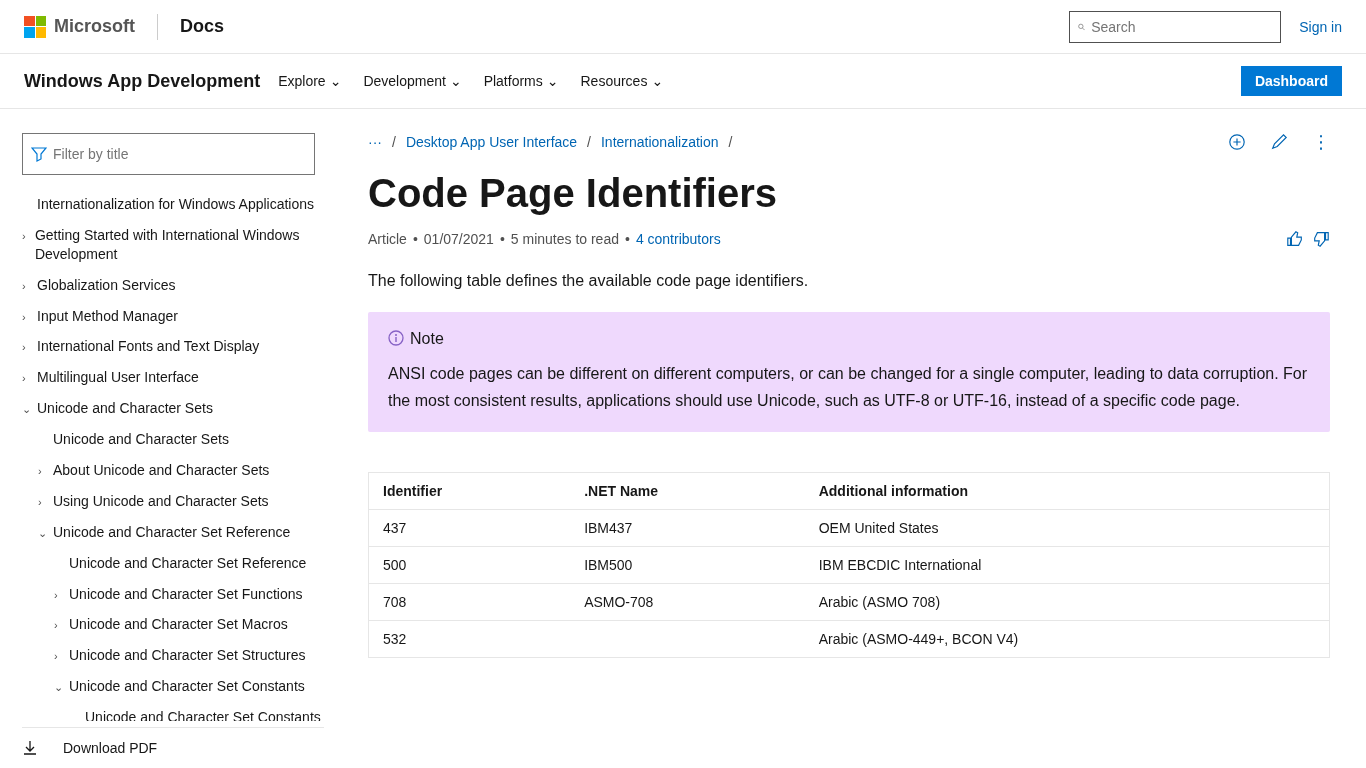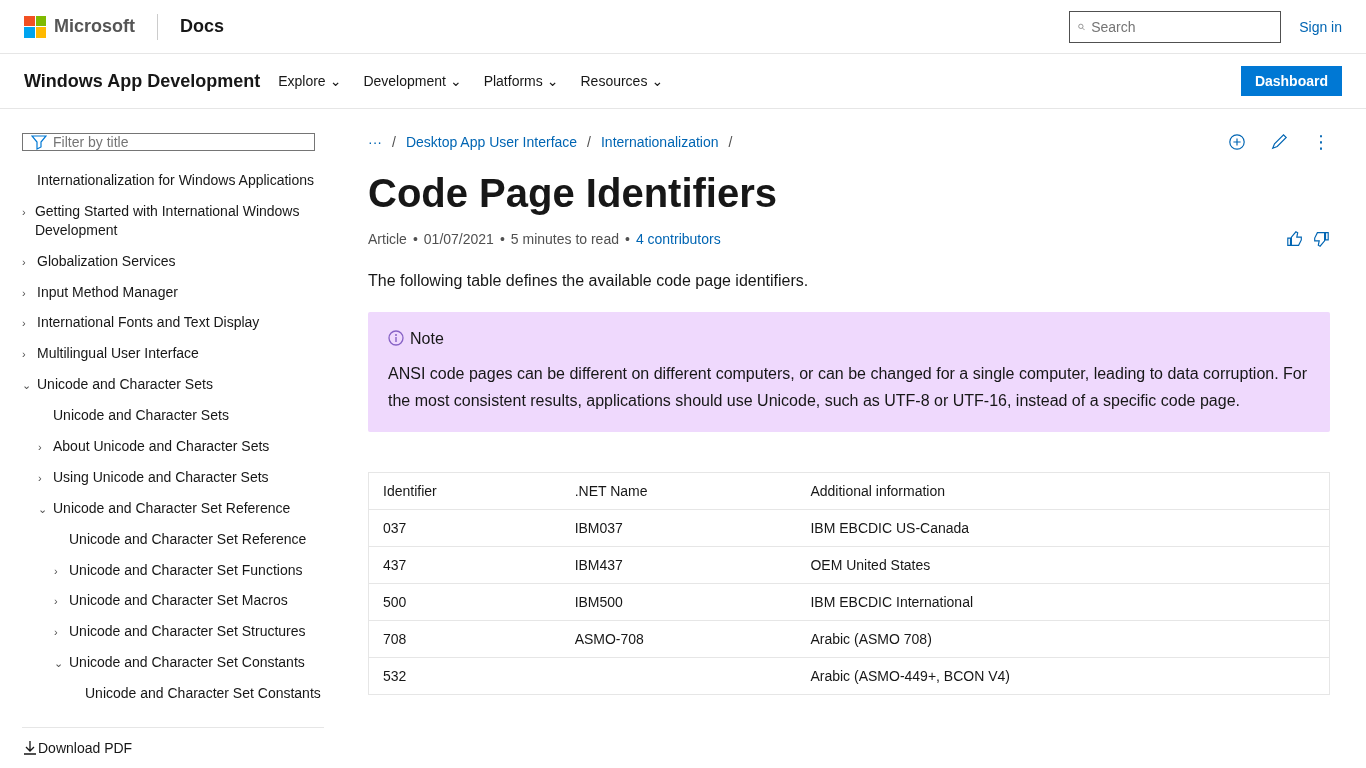--- a/index.html
+++ b/index.html
@@ -27,50 +27,50 @@
 .sub-header { display: flex; align-items: center; height: 55px; border-bottom: 1px solid #e6e6e6; padding: 0 24px; }
 .sub-title { font-size: 18px; font-weight: 600; }
 .sub-nav { display: flex; gap: 22px; margin-left: 18px; }
 .sub-nav a { font-size: 14px; display: flex; align-items: center; gap: 4px; }
 .chev { display:inline-block; }
 .dashboard-btn { margin-left: auto; background: #0078d4; color: #fff; padding: 7px 14px; font-size: 14px; border: none; cursor: pointer; font-weight: 600; }
 
 
 .layout { display: flex; height: calc(768px - 109px); }
 .sidebar { width: 332px; padding: 24px 8px 0 22px; border-right: none; overflow: hidden; display:flex; flex-direction:column;}
-.filter-box { display: flex; align-items: center; border: 1px solid #757575; height: 18px; padding: 0 8px; margin-bottom: 14px; width: 293px; }
+.filter-box { display: flex; align-items: center; border: 1px solid #757575; height: 42px; padding: 0 8px; margin-bottom: 14px; width: 293px; }
 .filter-box svg { width: 16px; height: 16px; margin-right: 6px; stroke:#0078d4; fill:none; }
 .filter-box input { border: none; outline: none; flex: 1; font-size: 14px; color: #505050; }
 .toc { flex:1; overflow:hidden; }
 .toc-item { display: flex; align-items: flex-start; padding: 6px 0; font-size: 14px; line-height: 1.35; cursor: pointer; color:#171717;}
 .toc-item .arrow { width: 12px; display: inline-block; color: #505050; font-size: 11px; margin-right: 3px; margin-top:3px; }
 .toc-item.noarrow .arrow{ visibility:hidden; }
 .indent-0{padding-left:0px;} .indent-1{padding-left:16px;} .indent-2{padding-left:32px;} .indent-3{padding-left:48px;}
-.download-pdf { border-top:1px solid #e6e6e6; padding:12px 0; display:flex; align-items:center; gap:0; font-size:14px; margin-top:6px;}
+.download-pdf { border-top:1px solid #e6e6e6; padding:12px 0; display:flex; align-items:center; gap:25px; font-size:14px; margin-top:6px;}
 
 
 .main { flex:1; padding: 24px 36px 0 36px; overflow:hidden; position:relative;}
 .bc-row { display:flex; align-items:center; margin-bottom:20px;}
 .breadcrumb { display:flex; align-items:center; gap:10px; font-size:14px; flex:1;}
 .breadcrumb a { color:#0065b3; }
 .breadcrumb .sep { color:#505050; }
 .bc-actions { display:flex; align-items:center; gap:24px; color:#0065b3;}
 .bc-actions svg{ width:18px; height:18px; }
 h1 { font-size: 40px; font-weight: 600; margin-bottom: 14px; }
 .meta { font-size:14px; color:#505050; margin-bottom:24px; display:flex; align-items:center;}
 .meta .link { color:#0065b3; }
 .meta .dot { margin:0 6px; }
 .thumbs { margin-left:auto; display:flex; gap:8px; color:#0065b3;}
 .thumbs svg{width:18px;height:18px;}
 .intro { font-size:16px; margin-bottom:22px; }
 .note { background:#efd9fd; padding:18px 20px; border-radius:2px; margin-bottom:40px;}
 .note-title { display:flex; align-items:flex-start; gap:6px; font-size:16px; margin-bottom:12px;}
 .note-body { font-size:16px; line-height:1.7; }
 table { width:100%; border-collapse:collapse; border:1px solid #e6e6e6; font-size:14px;}
-th { text-align:left; font-weight:400; padding:10px 14px; border-bottom:1px solid #e6e6e6;}
+th { text-align:left; font-weight:700; padding:10px 14px; border-bottom:1px solid #e6e6e6;}
 td { padding:10px 14px; border-bottom:1px solid #e6e6e6;}
 </style>
 </head>
 <body>
 
 <div class="top-header">
   <div class="ms-logo">
     <div class="ms-squares">
         <span></span>
         <span></span>
@@ -260,25 +260,20 @@
     <table>
       <thead>
           <tr>
         <th>Identifier</th>
         <th>.NET Name</th>
         <th>Additional information</th>
       </tr>
         </thead>
       <tbody id="tbody">
           <tr>
-            <td>037</td>
-            <td>IBM037</td>
-            <td>IBM EBCDIC US-Canada</td>
-          </tr>
-          <tr>
             <td>437</td>
             <td>IBM437</td>
             <td>OEM United States</td>
           </tr>
           <tr>
             <td>500</td>
             <td>IBM500</td>
             <td>IBM EBCDIC International</td>
           </tr>
           <tr>

